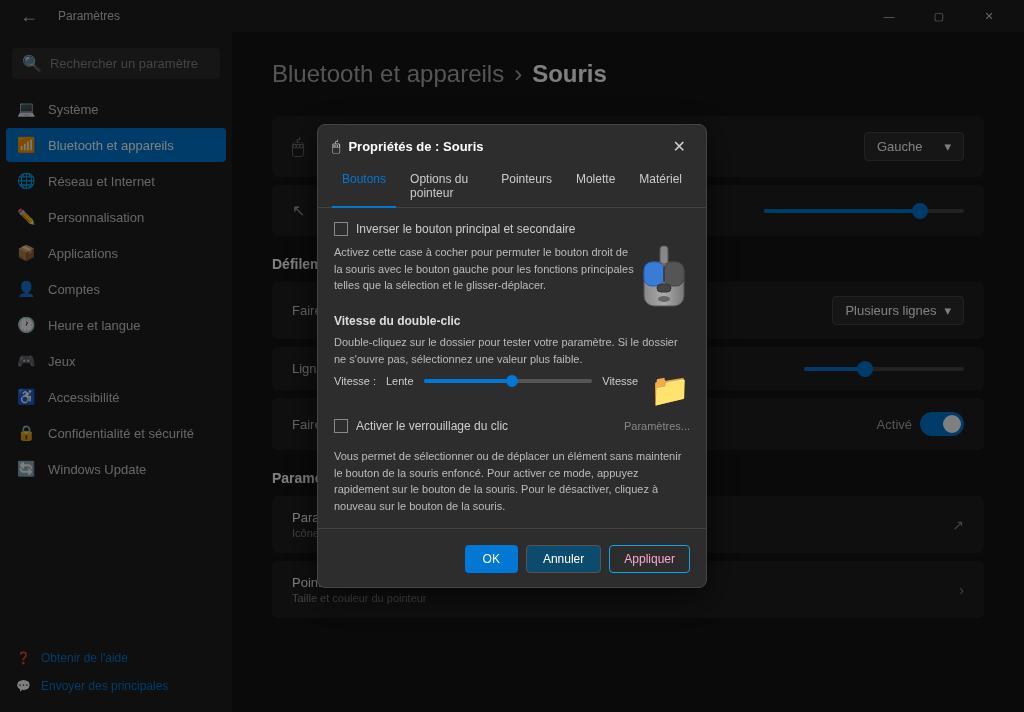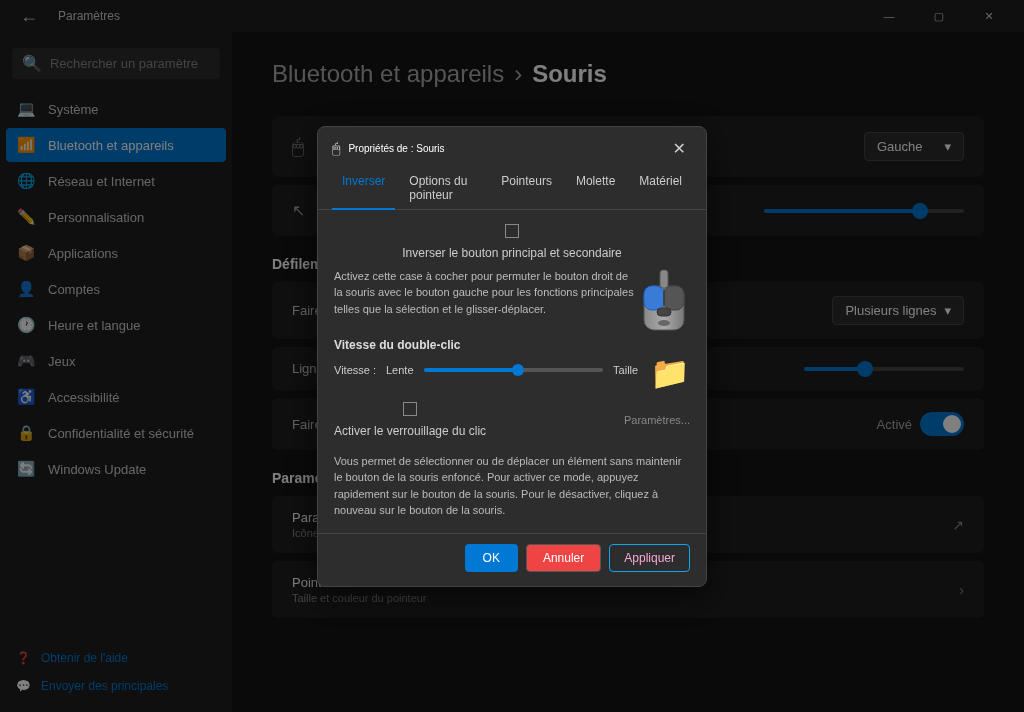--- a/index.html
+++ b/index.html
@@ -274,21 +274,21 @@
       box-shadow: 0 8px 32px rgba(0,0,0,0.6);
       position: relative;
     }
     .dialog-titlebar {
       display: flex;
       align-items: center;
       padding: 10px 14px 0;
       gap: 8px;
     }
     .dialog-titlebar-icon { font-size: 14px; }
-    .dialog-titlebar-text { font-size: 10px; font-weight: 400; flex: 1; }
+    .dialog-titlebar-text { font-size: 13px; font-weight: 700; flex: 1; }
     .dialog-close-btn {
       background: transparent;
       border: none;
       color: #ccc;
       font-size: 16px;
       cursor: pointer;
       padding: 2px 6px;
       border-radius: 4px;
     }
     .dialog-tabs {
@@ -316,21 +316,20 @@
       font-size: 12px;
       font-weight: 600;
       margin-bottom: 8px;
       color: #ddd;
     }
     .dialog-checkbox-row {
       display: flex;
       align-items: center;
       gap: 8px;
       margin-bottom: 8px;
-      flex-direction: column;
     }
     .dialog-checkbox {
       width: 14px;
       height: 14px;
       border: 1px solid #888;
       background: transparent;
       display: flex;
       align-items: center;
       justify-content: center;
       cursor: pointer;
@@ -402,34 +401,34 @@
       color: #888;
       background: transparent;
       border: none;
       cursor: default;
       padding: 0;
     }
     .dialog-footer {
       display: flex;
       justify-content: flex-end;
       gap: 8px;
-      padding: 10px 16px 14px;
+      padding: 16px 16px 14px;
       border-top: 1px solid #444;
     }
     .btn-primary {
       background: #0078d4;
       color: #fff;
       border: none;
       padding: 6px 18px;
       font-size: 12px;
       border-radius: 4px;
       cursor: pointer;
     }
     .btn-secondary {
-      background: #ef4444;
+      background: #0c4a6e;
       color: #fff;
       border: 1px solid #555;
       padding: 6px 16px;
       font-size: 12px;
       border-radius: 4px;
       cursor: pointer;
     }
     .btn-disabled {
       background: transparent;
       color: #f9a8d4;
@@ -612,21 +611,21 @@
   <div class="dialog">
 
     <div class="dialog-titlebar">
       <span class="dialog-titlebar-icon">🖱</span>
       <span class="dialog-titlebar-text">Propriétés de : Souris</span>
       <button class="dialog-close-btn">✕</button>
     </div>
 
     <div class="dialog-tabs">
       <div class="dialog-tab active">
-        <span>Inverser</span>
+        <span>Boutons</span>
       </div>
       <div class="dialog-tab">
         <span>Options du pointeur</span>
       </div>
       <div class="dialog-tab">
         <span>Pointeurs</span>
       </div>
       <div class="dialog-tab">
         <span>Molette</span>
       </div>
@@ -662,30 +661,31 @@
             <line x1="26" y1="18" x2="26" y2="42" stroke="#333" stroke-width="1"></line>
             <rect x="19" y="40" width="14" height="8" rx="4" fill="#444" stroke="#333" stroke-width="1"></rect>
             <ellipse cx="26" cy="55" rx="6" ry="3" fill="#666"></ellipse>
             <rect x="22" y="2" width="8" height="18" rx="3" fill="#888" stroke="#555" stroke-width="1"></rect>
           </svg>
         </div>
       </div>
 
       <div class="dialog-subsection">
         <div class="dialog-subsection-title">Vitesse du double-clic</div>
-        <div style="display:flex;gap:12px;align-items:center">
+        <p class="dialog-speed-text">Double-cliquez sur le dossier pour tester votre paramètre. Si le dossier ne s'ouvre pas, sélectionnez une valeur plus faible.</p>
+        <div style="display:flex;gap:12px;align-items:flex-start">
           <div style="flex:1">
             <div class="speed-slider-row">
               <span class="speed-label">Vitesse :</span>
               <span class="speed-label">Lente</span>
               <div class="speed-track">
                 <div class="speed-fill"></div>
                 <div class="speed-thumb"></div>
               </div>
-              <span class="speed-label">Taille</span>
+              <span class="speed-label">Vitesse</span>
             </div>
           </div>
 
           <div style="font-size:32px;cursor:pointer;margin-top:-4px">📁</div>
         </div>
       </div>
 
       <div class="dialog-lock-section">
         <div style="display:flex;align-items:center;justify-content:space-between;margin-bottom:15px">
           <div class="dialog-checkbox-row" style="margin-bottom:0">

